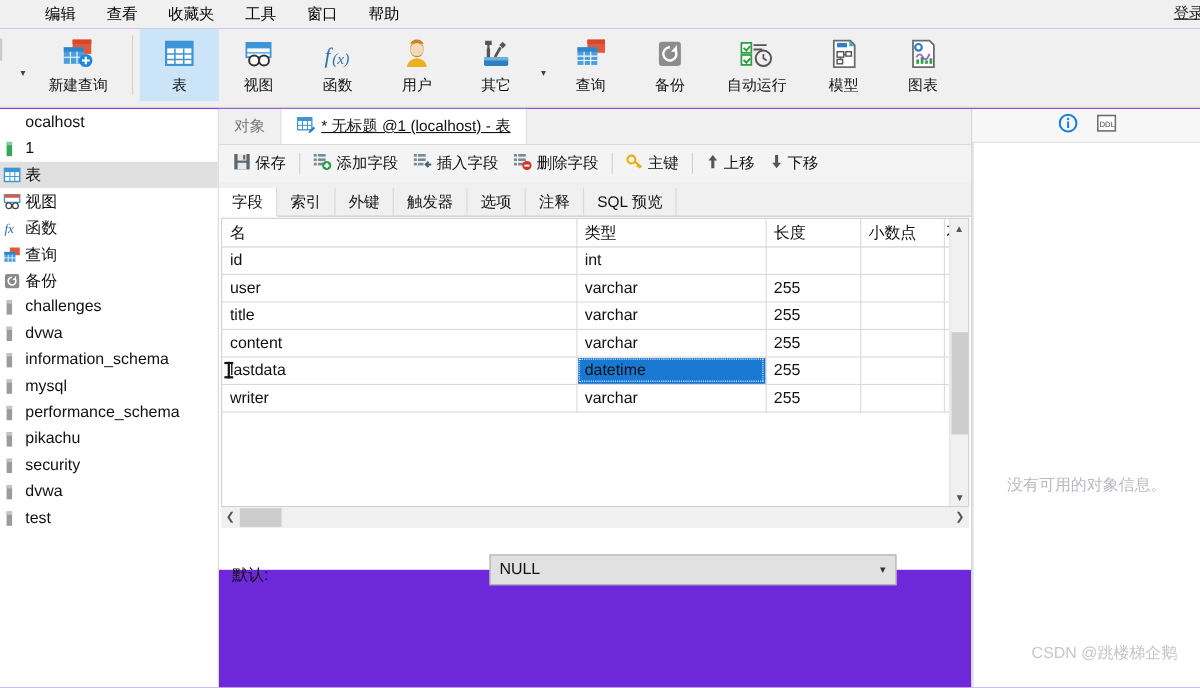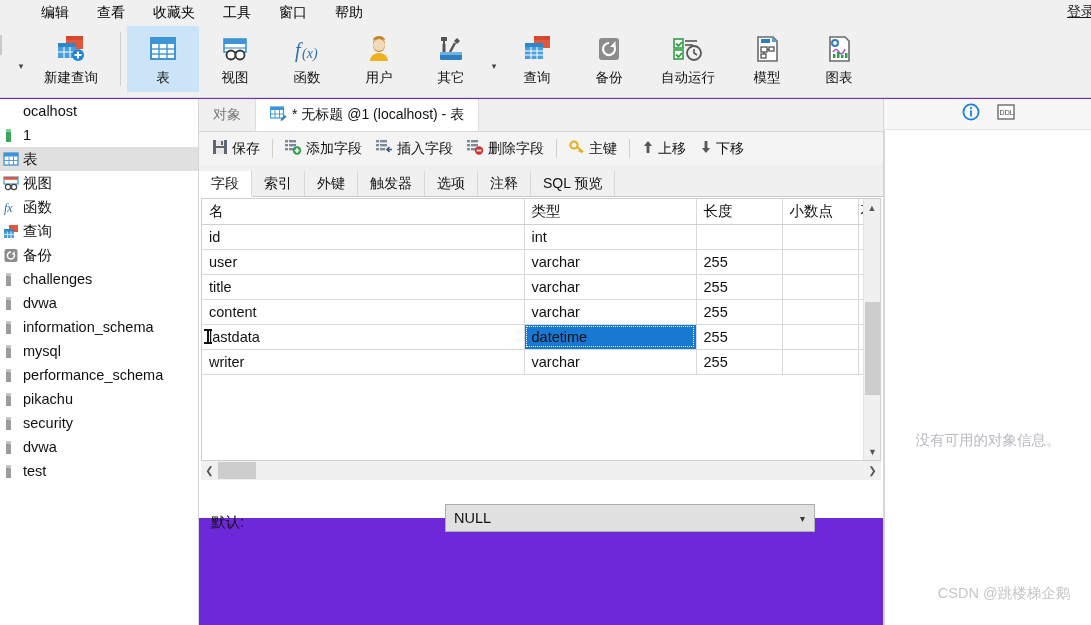--- a/index.html
+++ b/index.html
@@ -70,21 +70,21 @@
   }
   .tabstrip {
     position:absolute; left:0; top:0; width:684px; height:33px;
     background:#f0f0f0; border-bottom:1px solid #d6d6d6; display:flex; align-items:stretch;
   }
   .doc-tab {
     display:flex; align-items:center; gap:5px; padding:0 14px;
     font-size:14px; color:#777; background:#f0f0f0; cursor:default;
     border-right:1px solid #dcdcdc;
   }
-  .doc-tab.active { background:#ffffff; color:#111; }
+  .doc-tab.active { background:#ffffff; color:#111;text-decoration:underline; }
   .doc-tab .tt { white-space:nowrap; }
 
   .actionbar {
     position:absolute; left:0; top:33px; width:684px; height:33px;
     background:#f4f4f4; display:flex; align-items:center; padding-left:6px;
   }
   .act {
     display:flex; align-items:center; gap:4px; padding:2px 7px;
     font-size:14px; color:#111; white-space:nowrap; cursor:default;
   }

